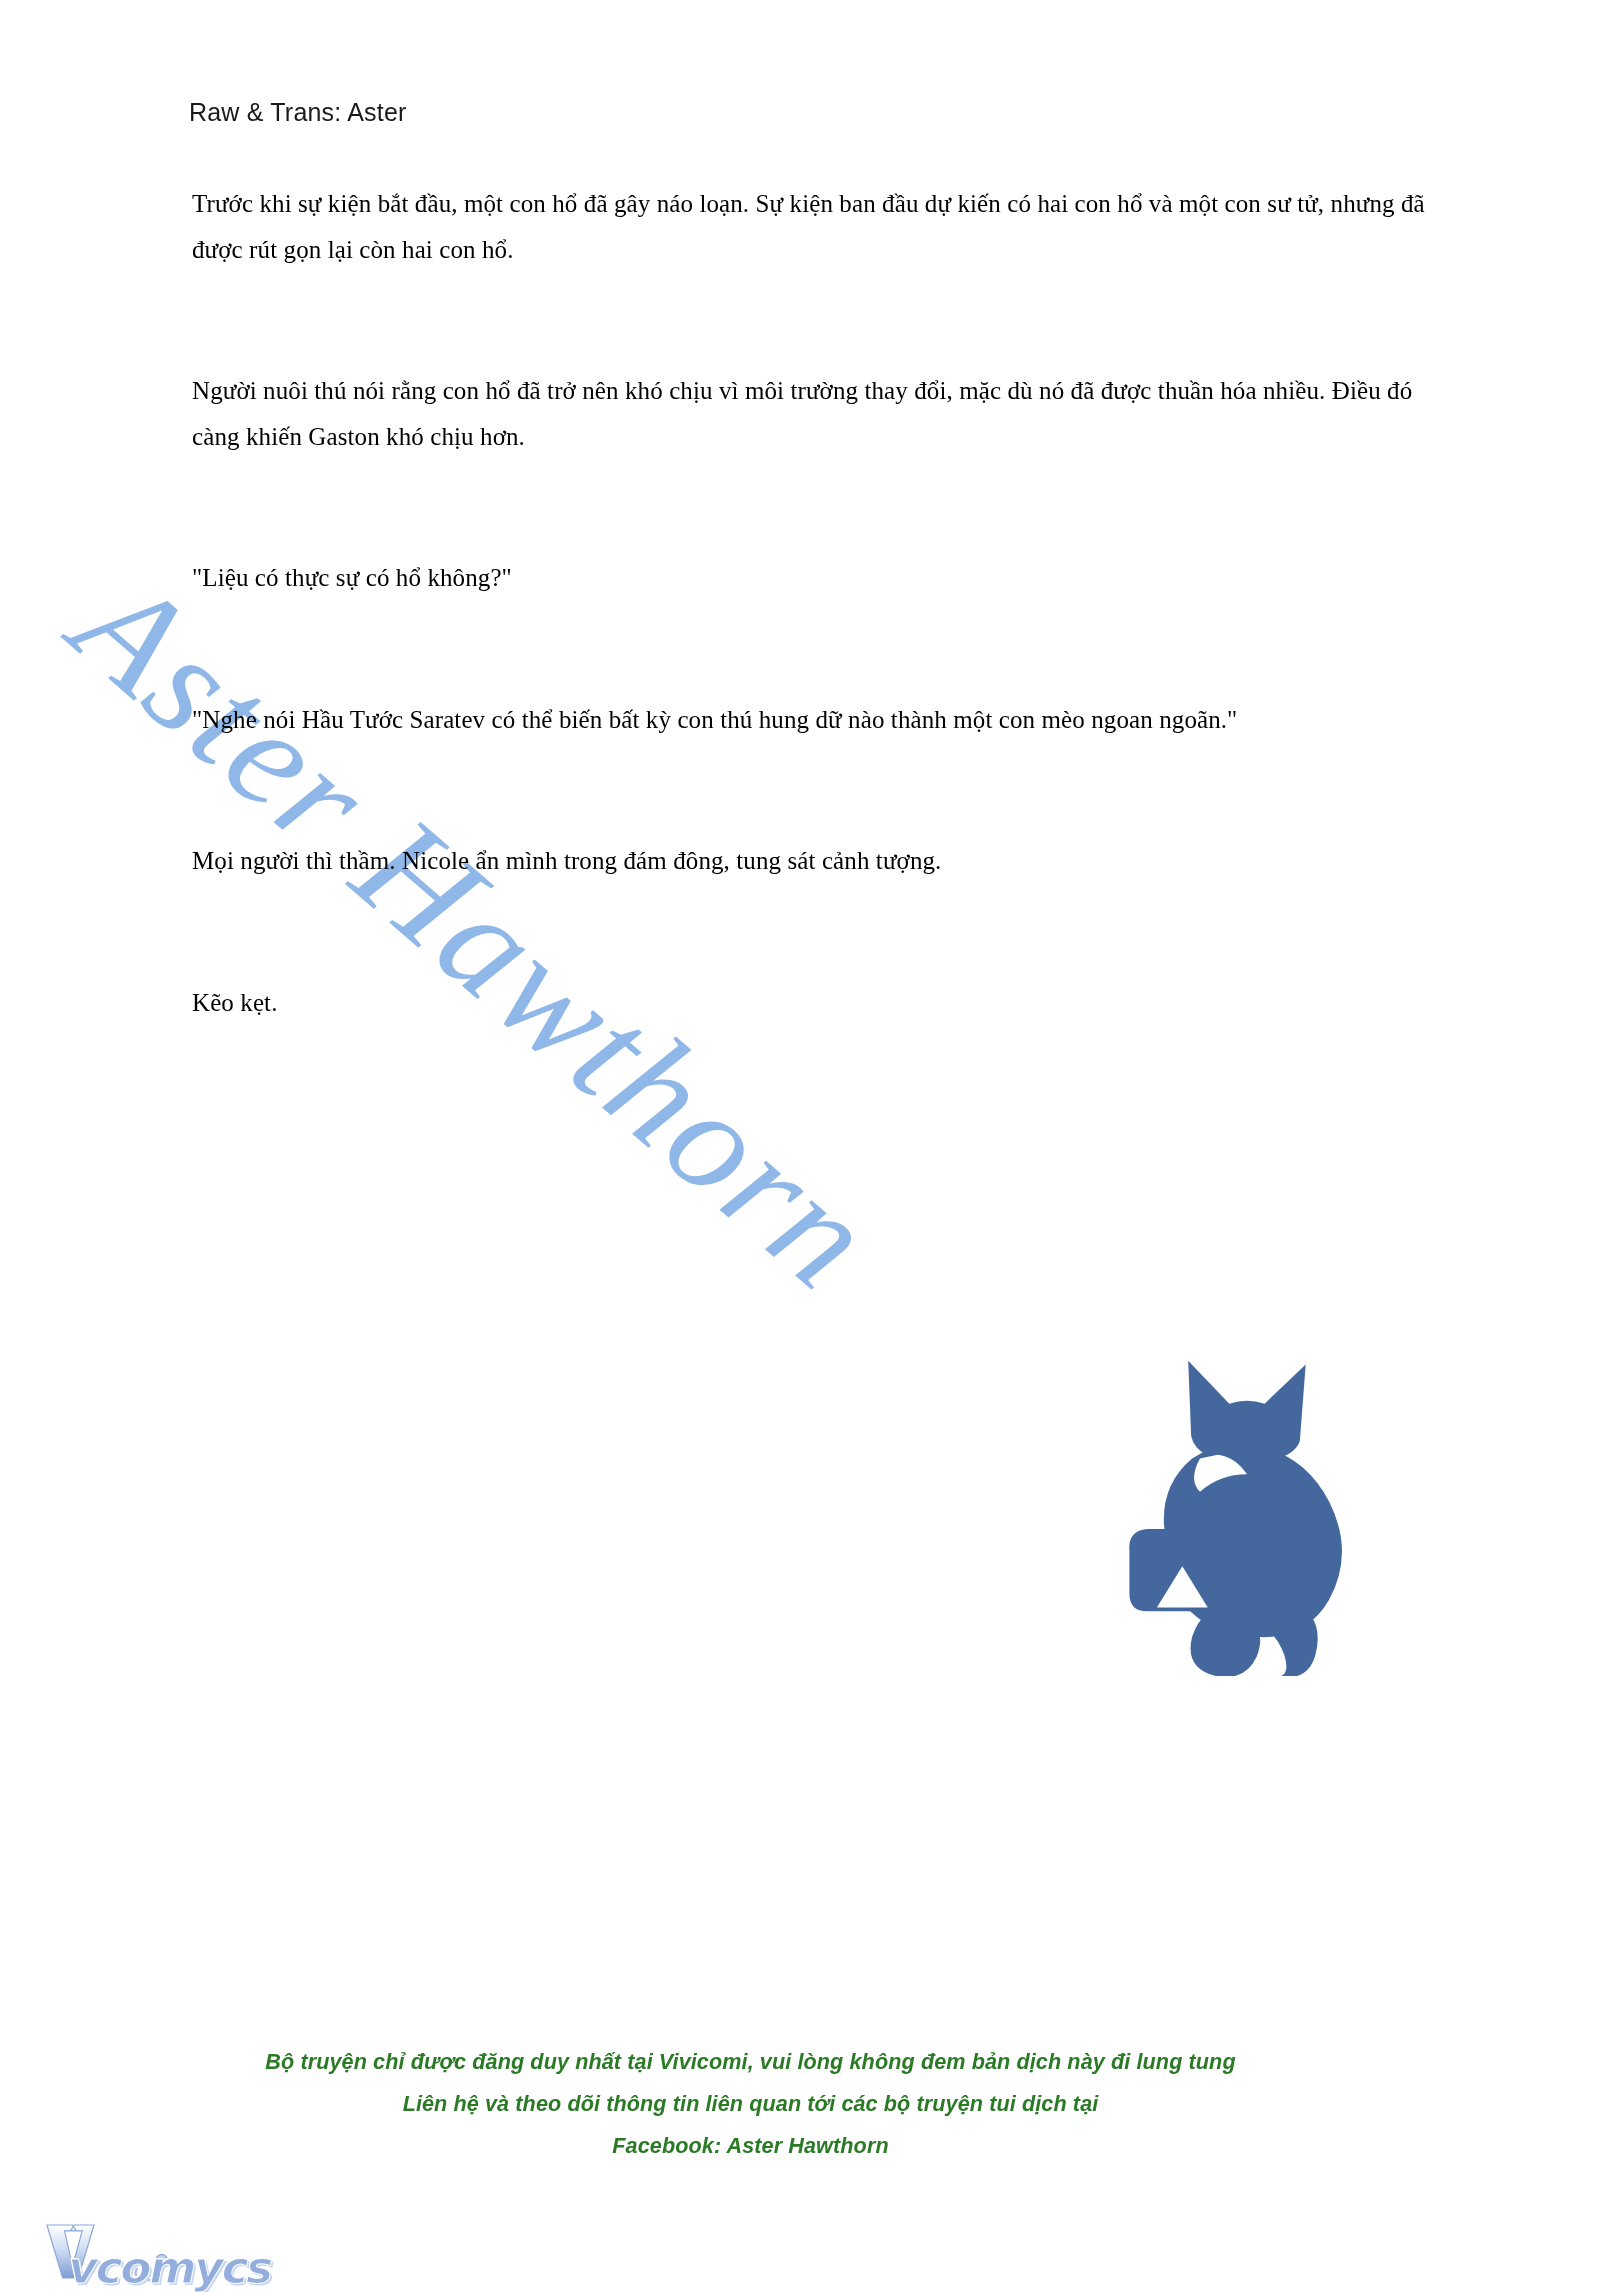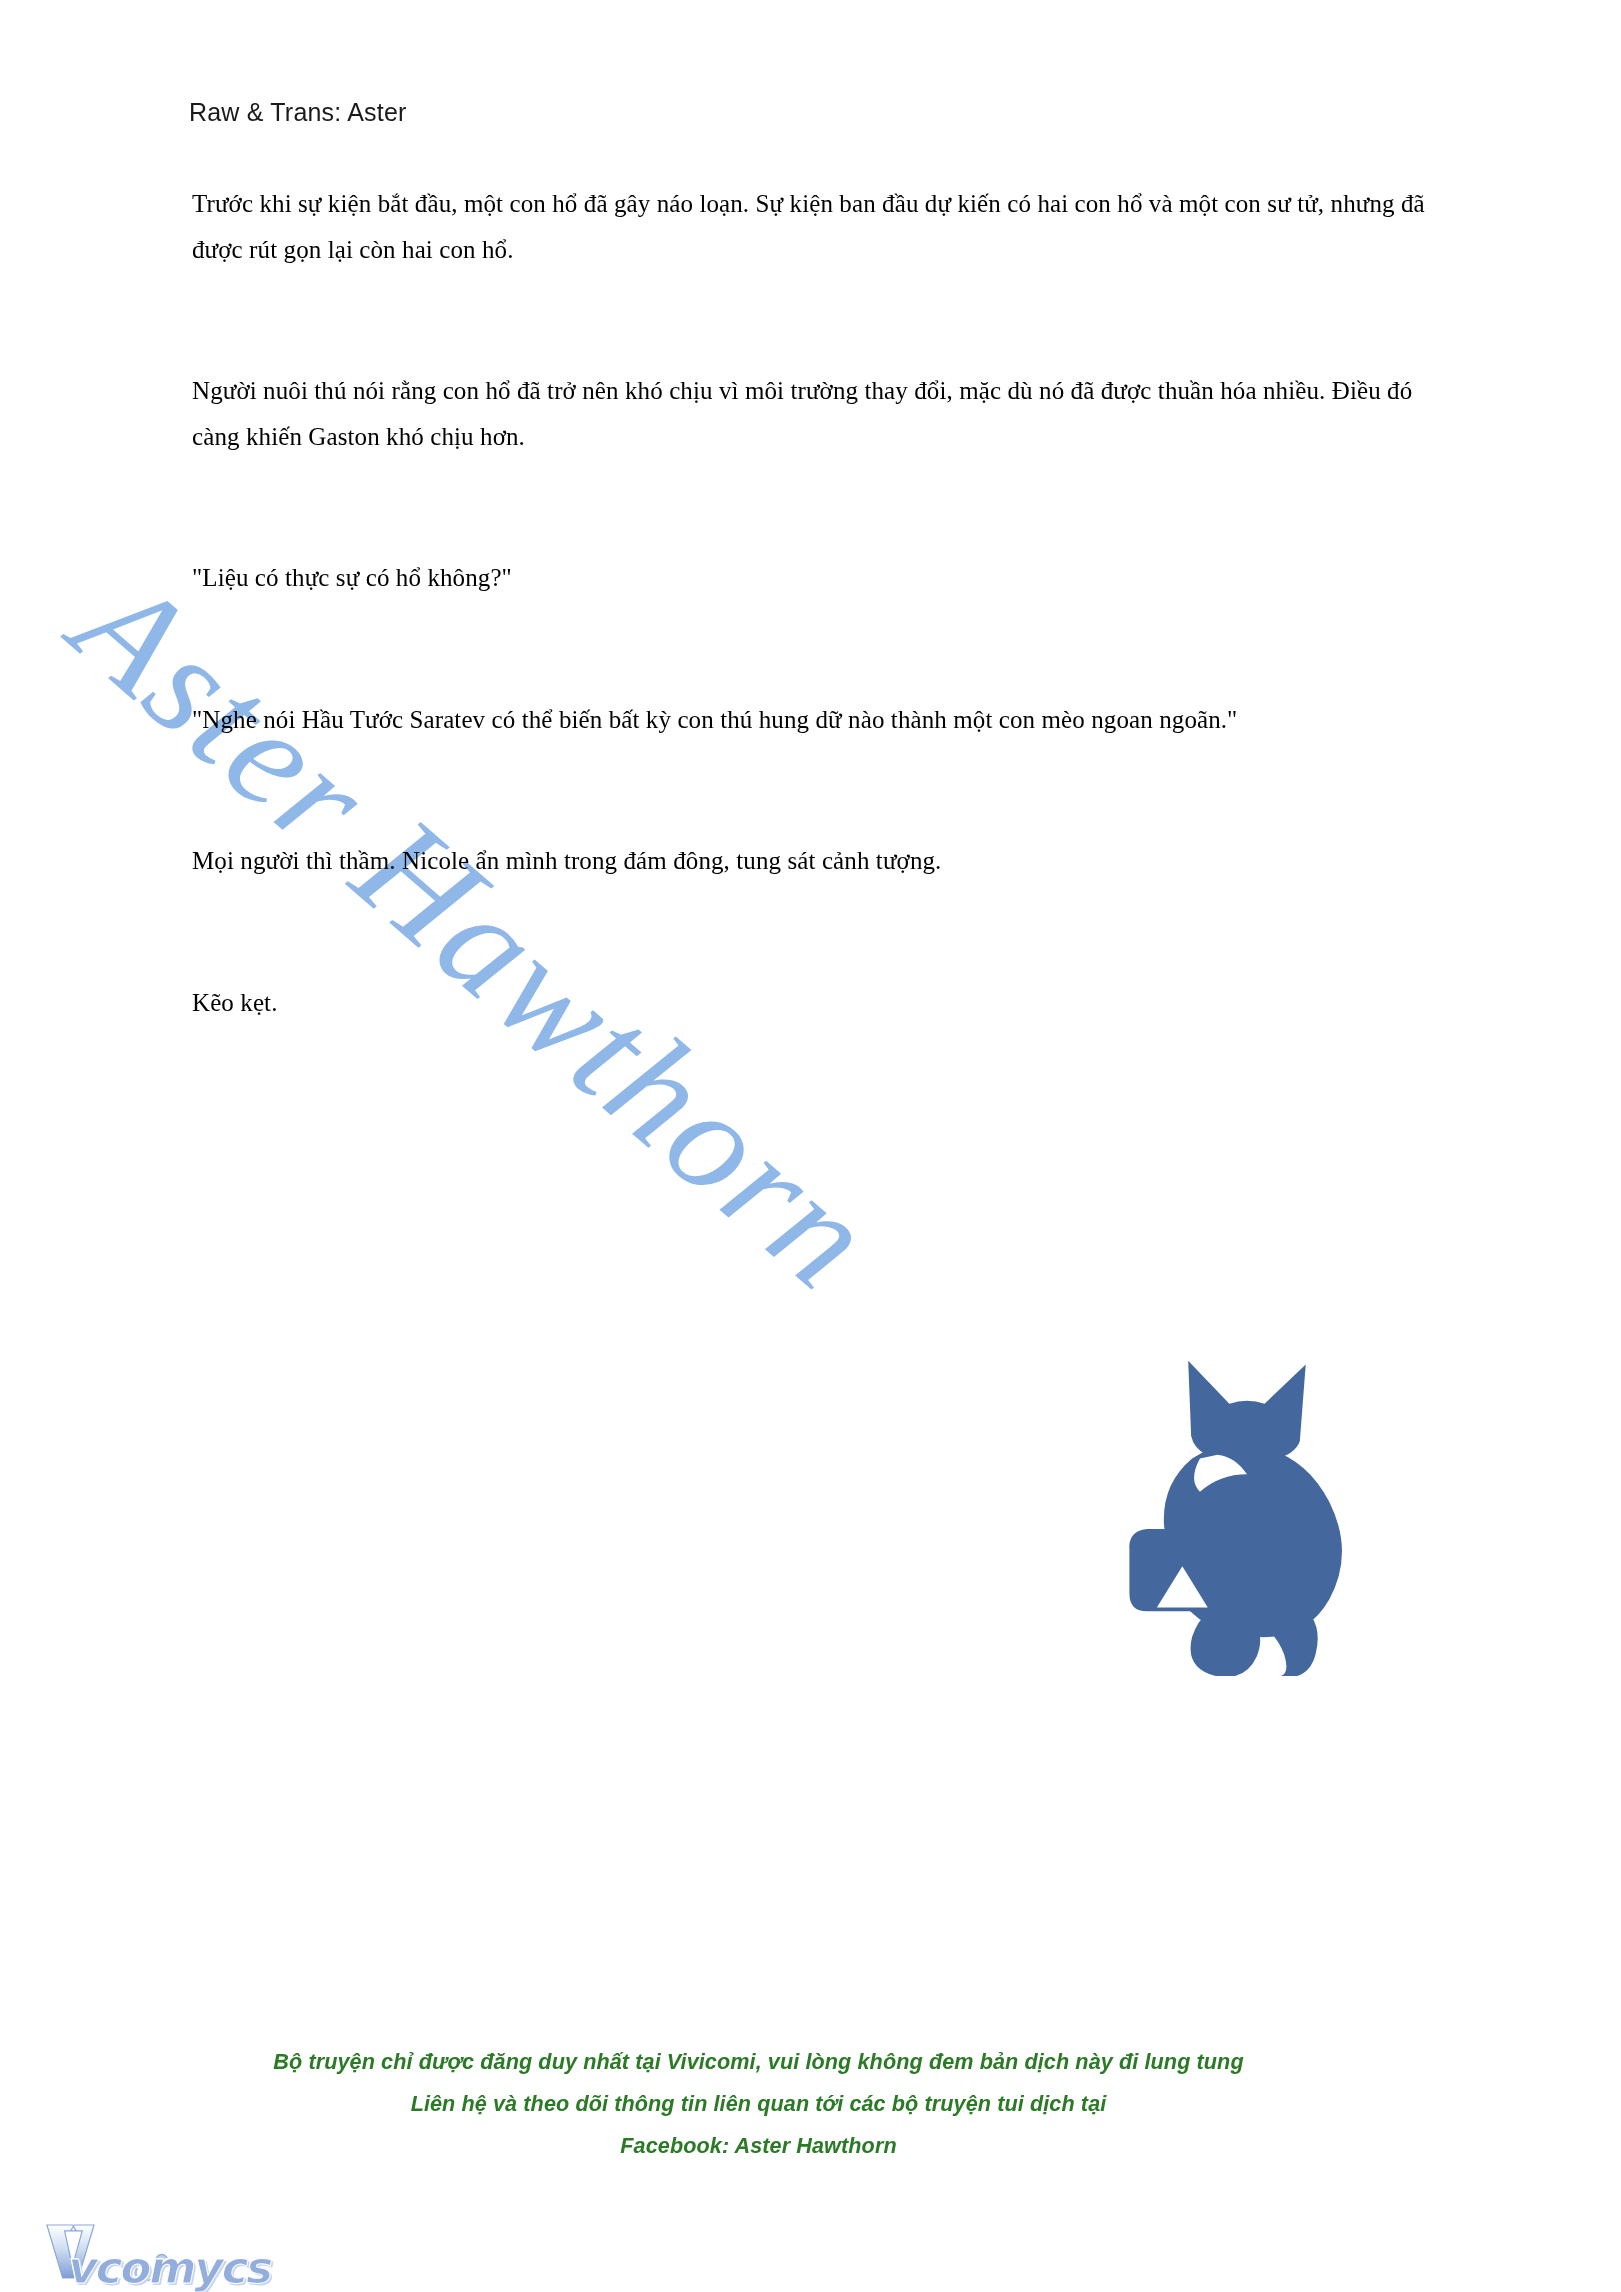--- a/index.html
+++ b/index.html
@@ -75,21 +75,21 @@
     line-height: 1.82;
     color: #000000;
     margin: 0 0 96px 0;
     letter-spacing: 0.1px;
   }
   .para:last-child { margin-bottom: 0; }
 
   
   #footer-note {
     position: absolute;
-    left: 16px;
+    left: 8px;
     top: 2041px;
     width: 1485px;
     text-align: center;
     z-index: 3;
   }
   .footer-line {
     font-family: "Liberation Sans", "DejaVu Sans", sans-serif;
     font-style: italic;
     font-weight: bold;
     font-size: 21.6px;

